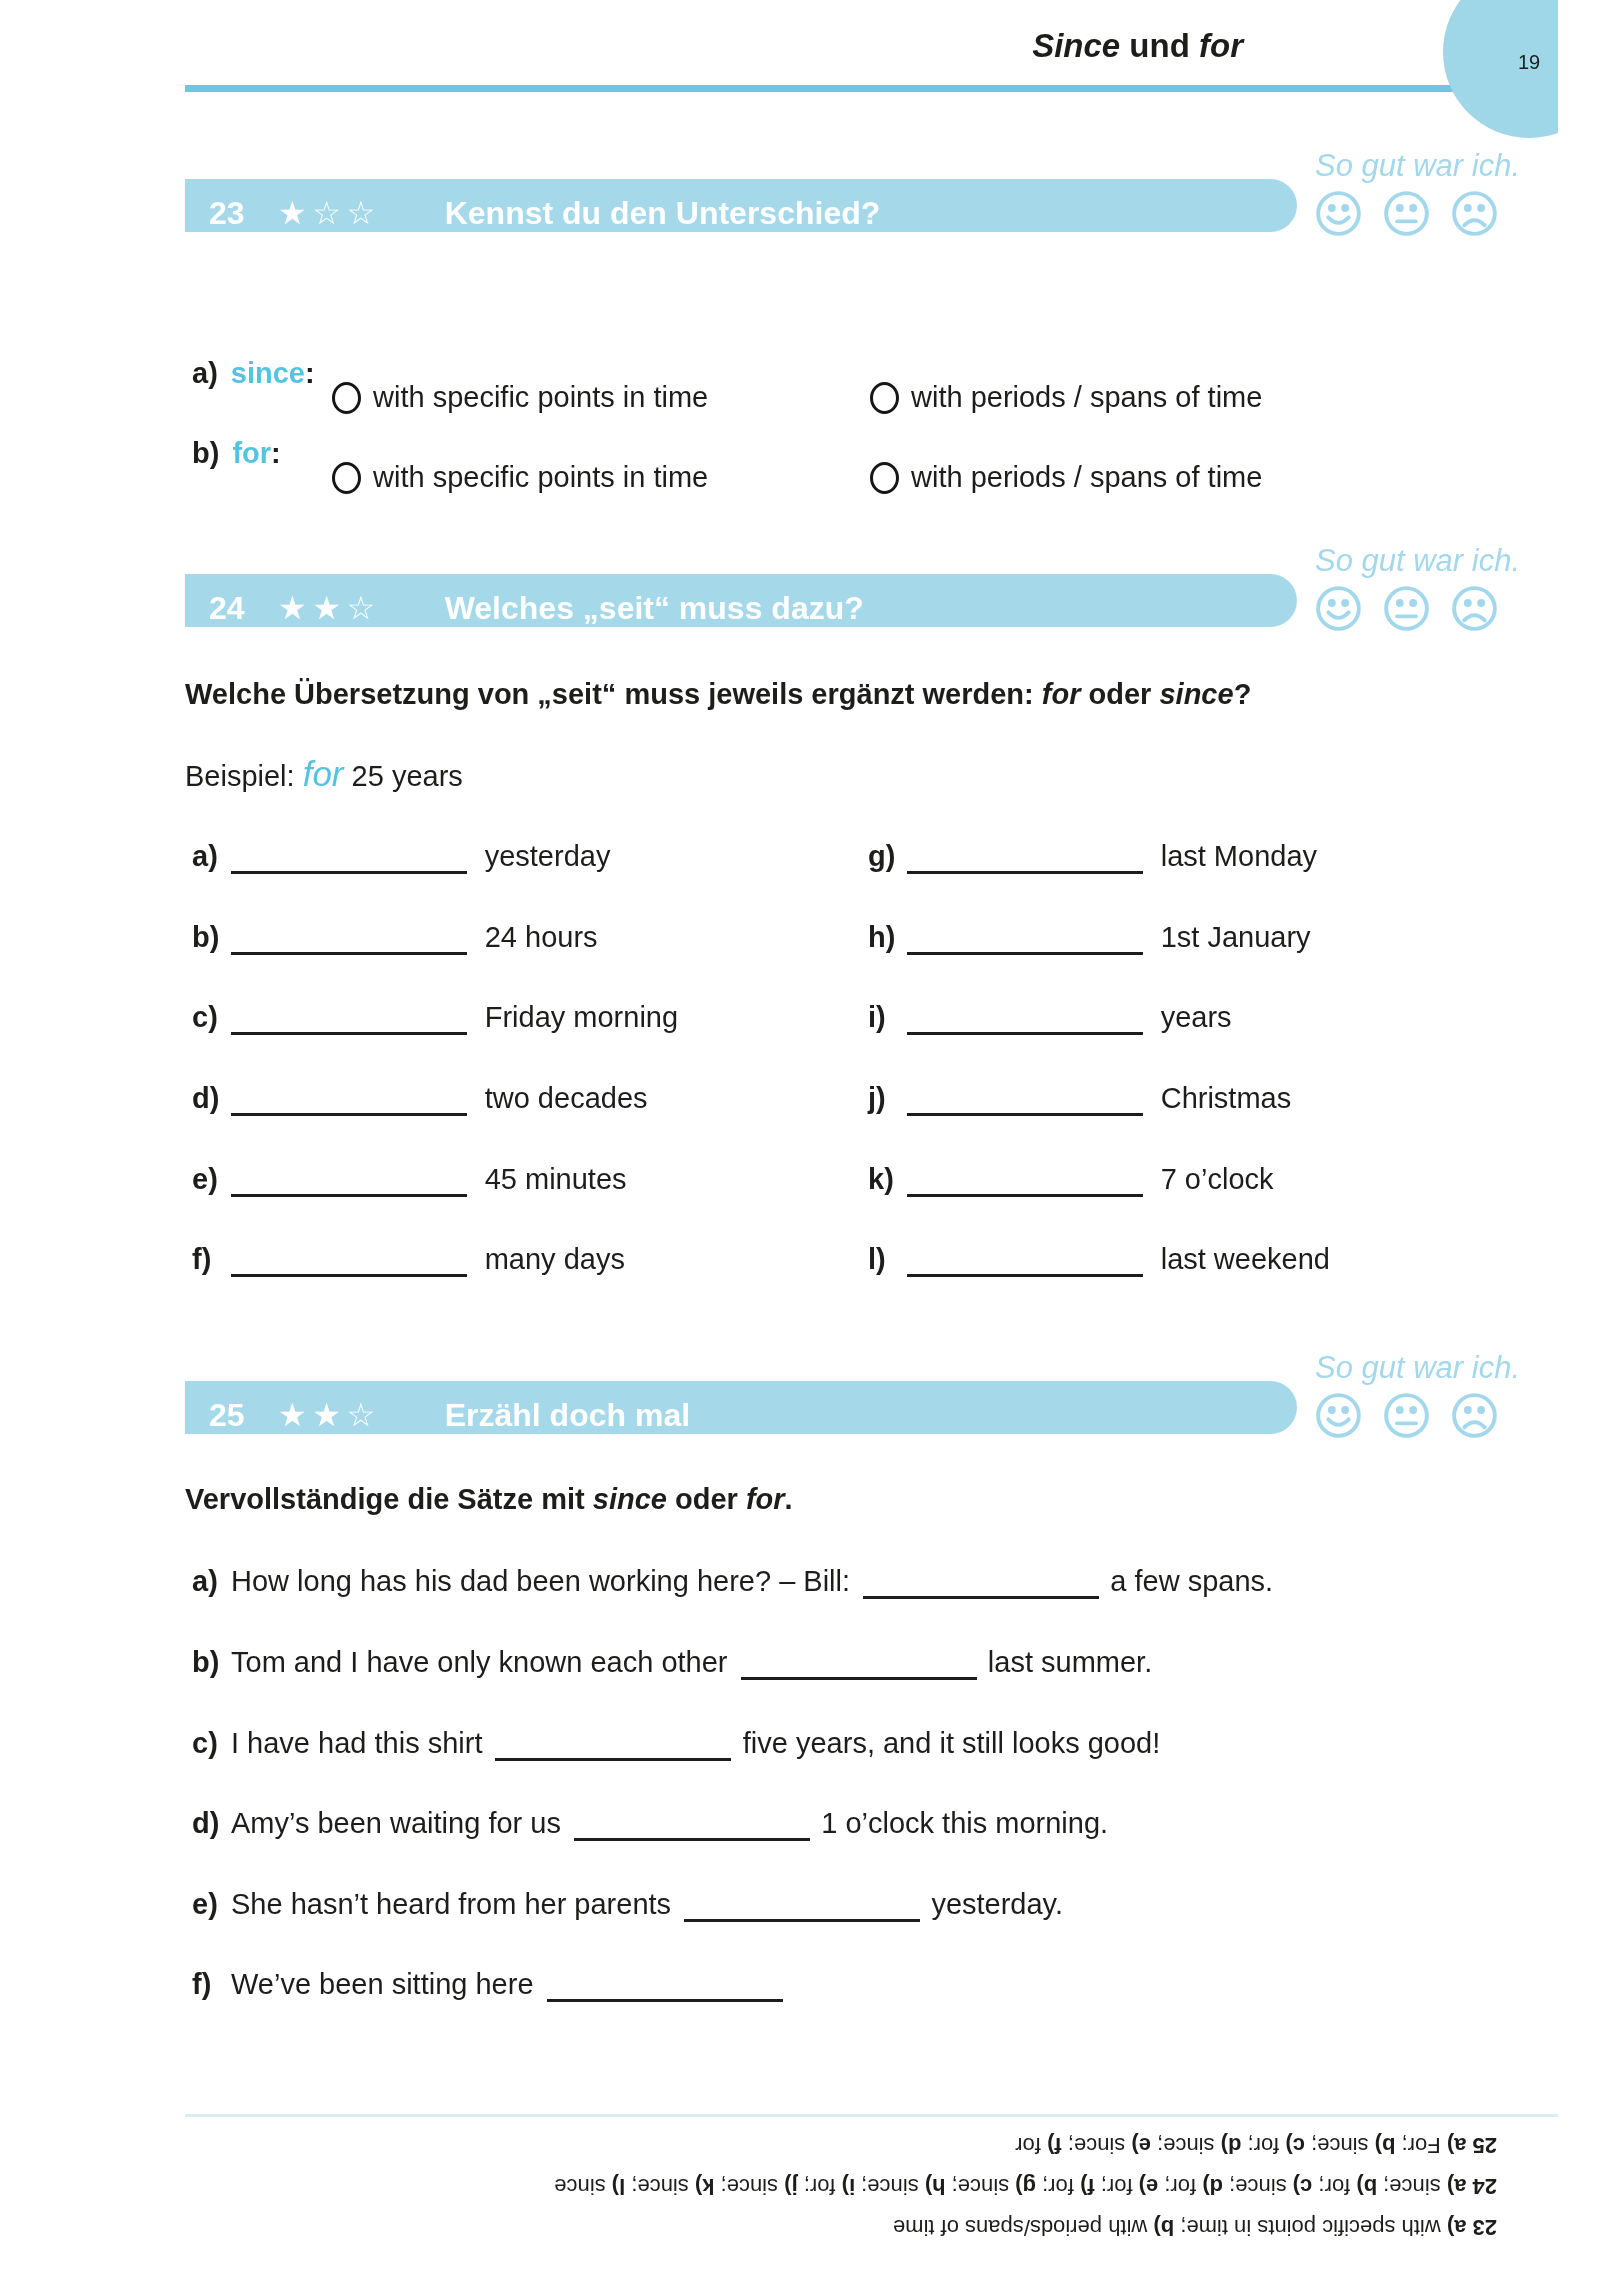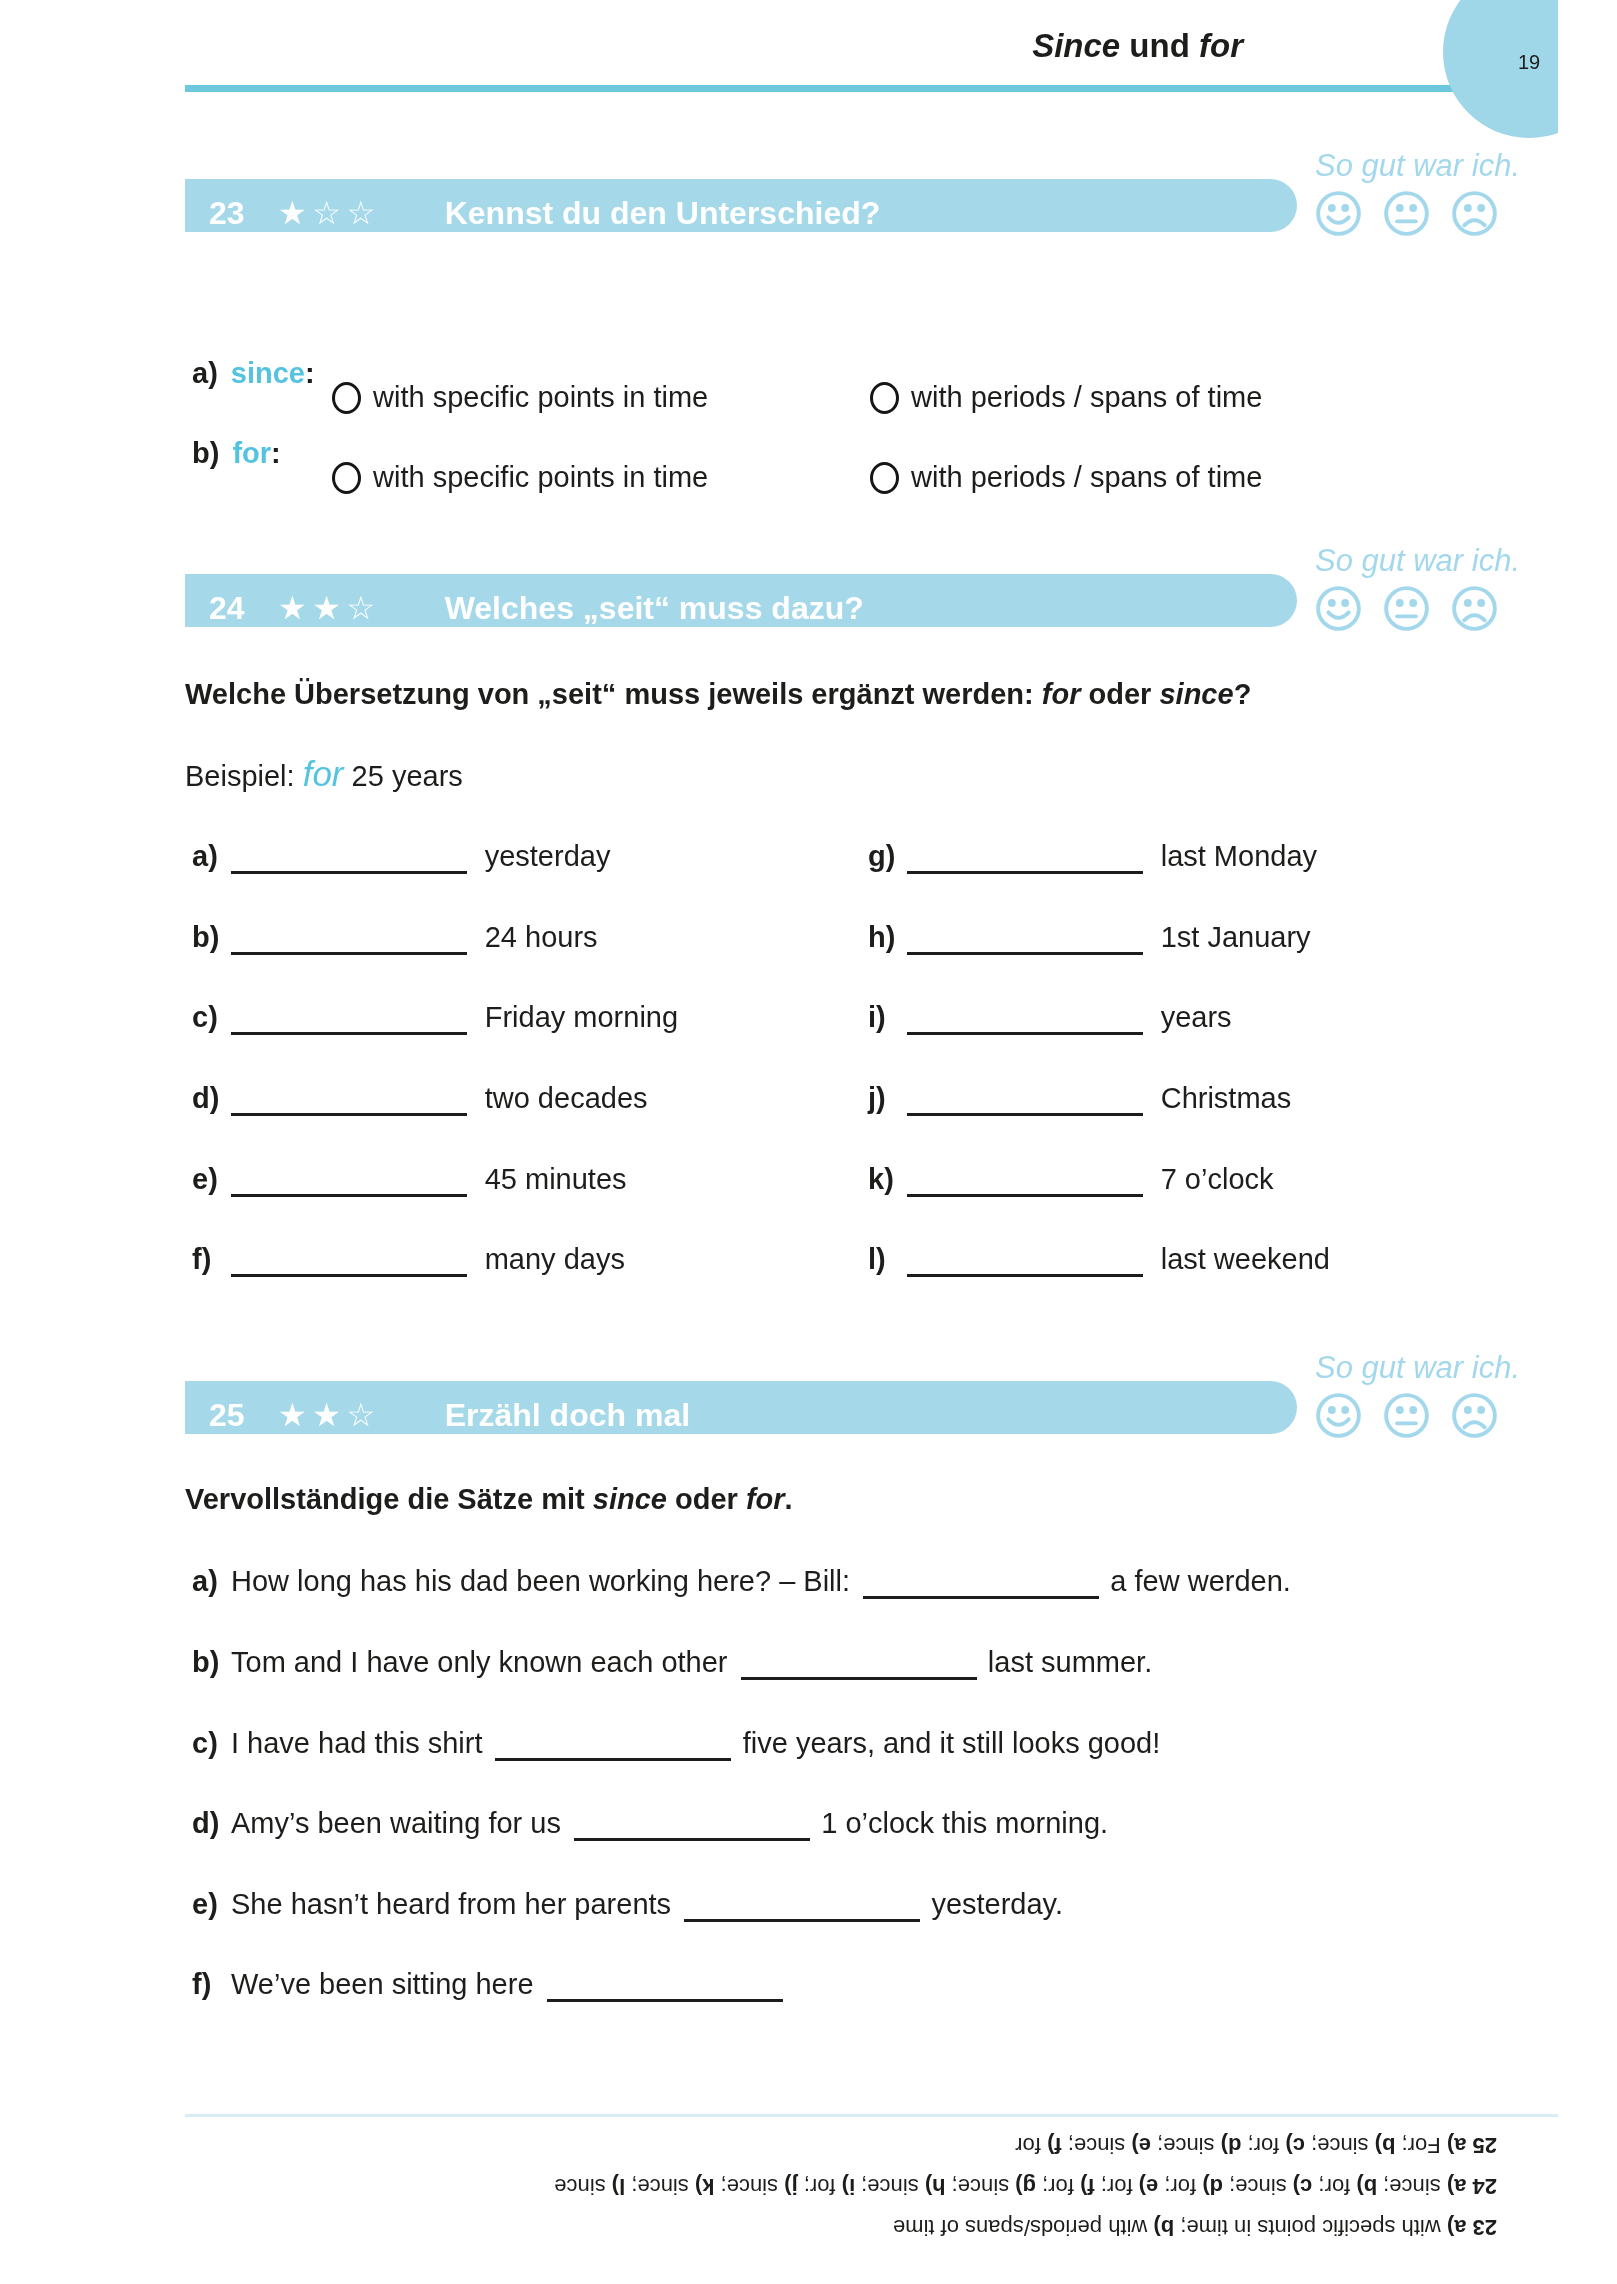--- a/index.html
+++ b/index.html
@@ -257,21 +257,21 @@
     <span class="ex-stars">★★☆</span>
     <span class="ex-title">Erzähl doch mal</span>
   </div>
 
   <div class="prompt" style="top:1483px;"><span>Vervollständige die Sätze mit </span><span class="run-i">since</span><span> oder </span><span class="run-i">for</span><span>.</span></div>
 
   <div class="fill-row ex25-row" style="left:192px;top:1565px;">
     <span class="lbl">a)</span>
       <span>How long has his dad been working here? – Bill:</span>
       <span class="blank"></span>
-      <span>a few werden.</span>
+      <span>a few spans.</span>
   </div>
   <div class="fill-row ex25-row" style="left:192px;top:1646px;">
     <span class="lbl">b)</span>
       <span>Tom and I have only known each other</span>
       <span class="blank"></span>
       <span>last summer.</span>
   </div>
   <div class="fill-row ex25-row" style="left:192px;top:1727px;">
     <span class="lbl">c)</span>
       <span>I have had this shirt</span>

